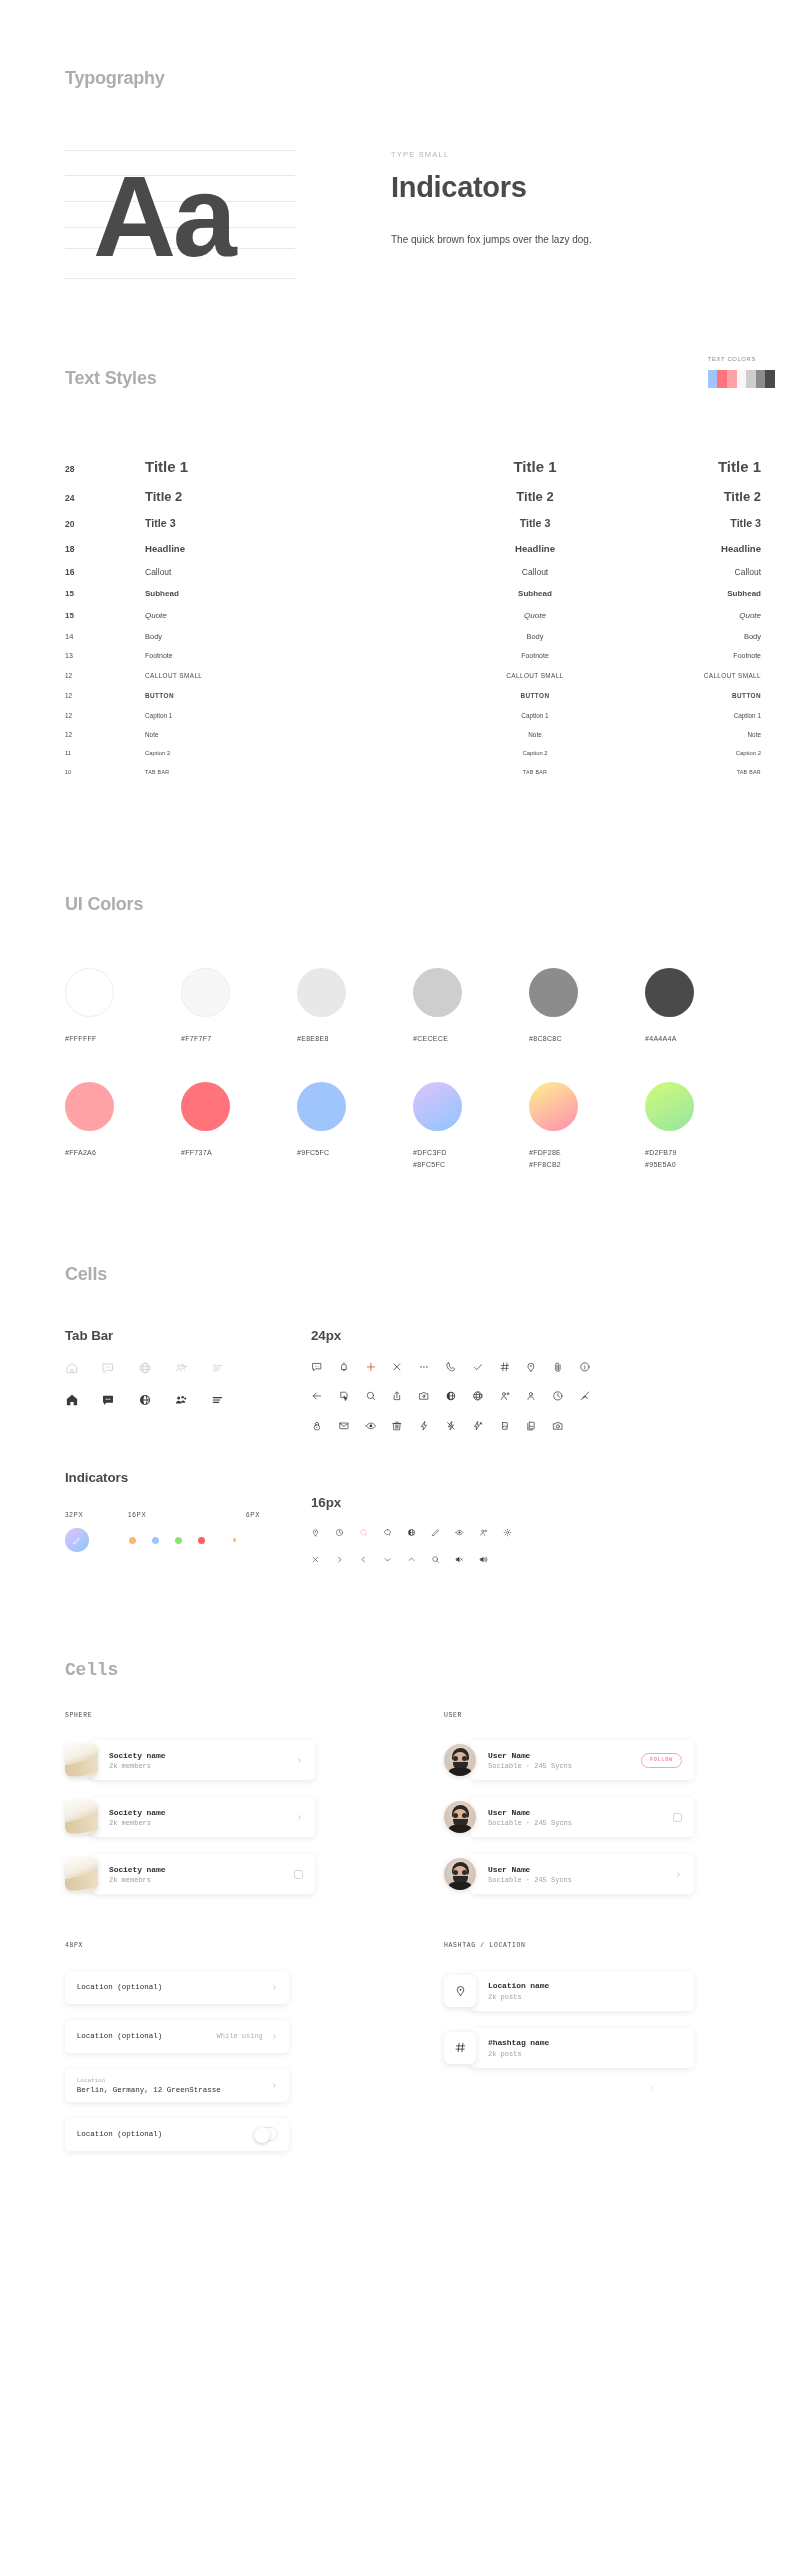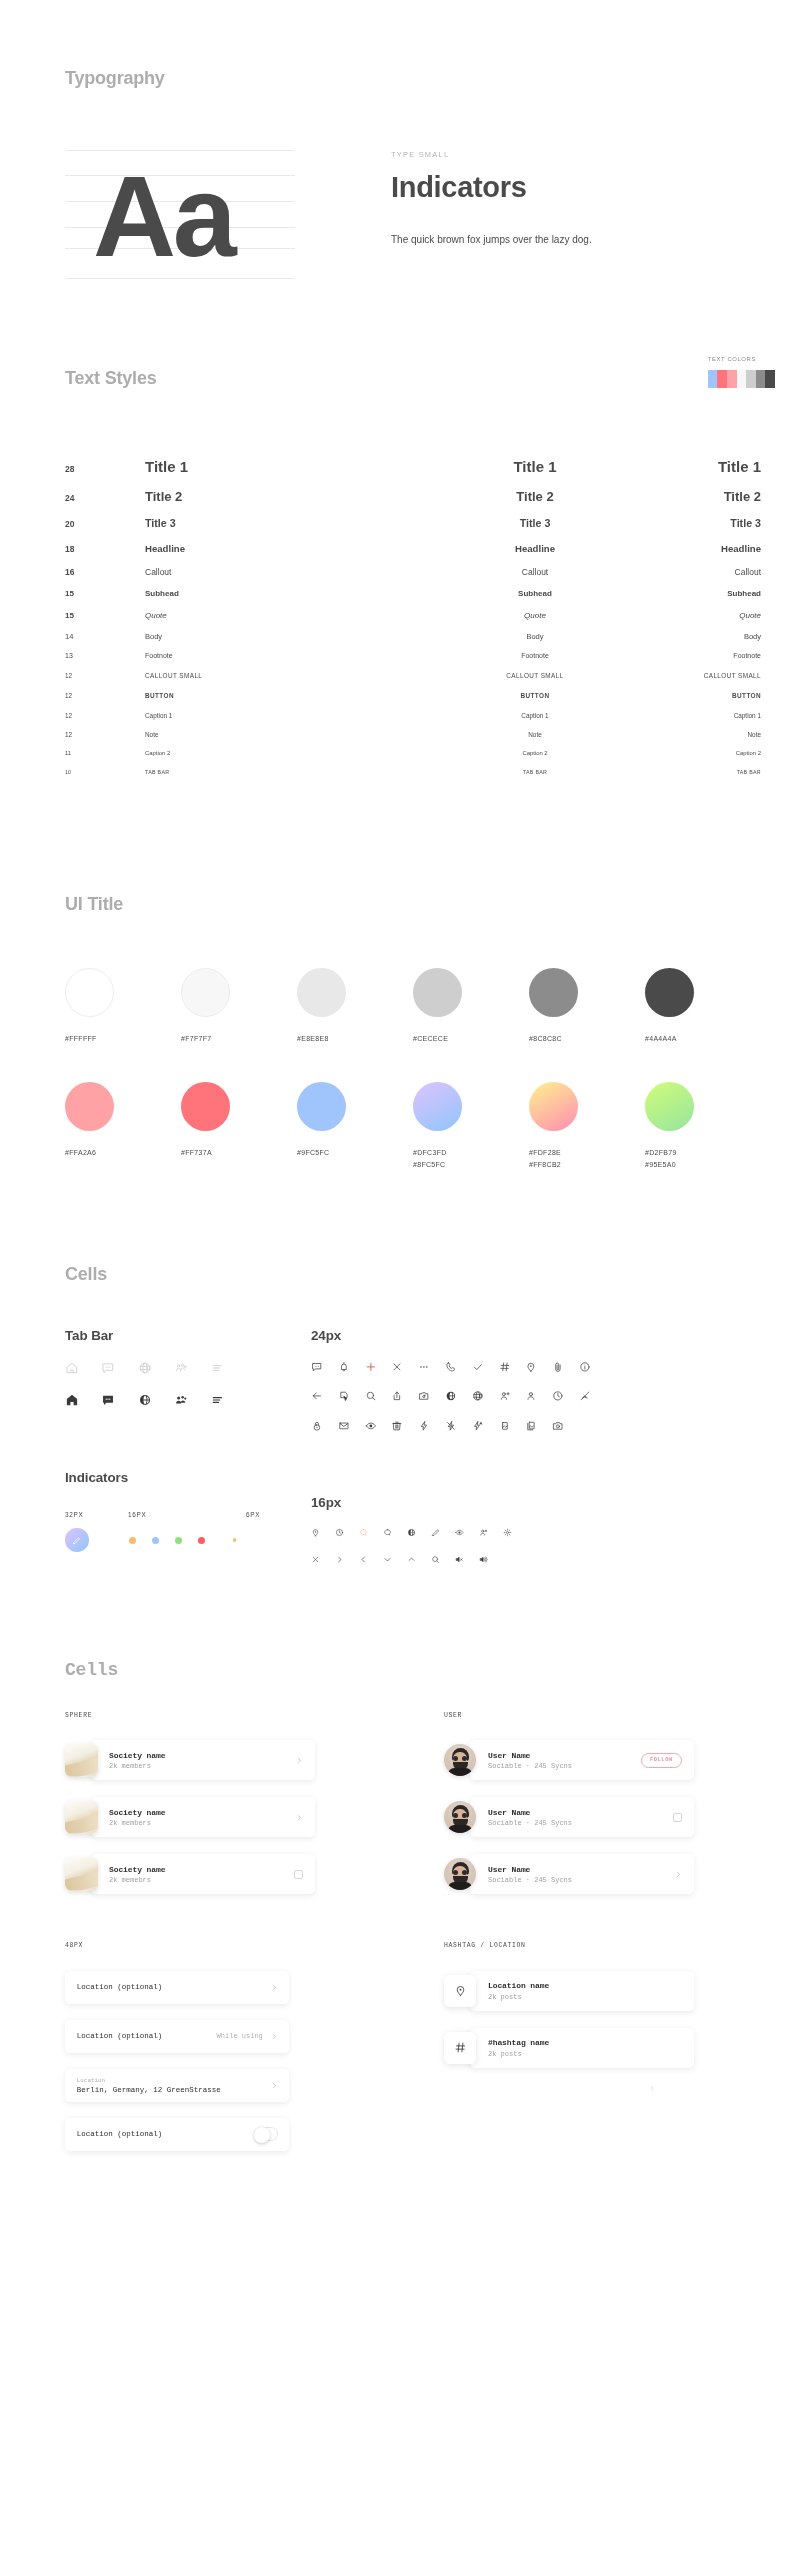--- a/index.html
+++ b/index.html
@@ -438,21 +438,21 @@
         <div class="type-row" style="height: 18px;">
           <div class="tr-size" style="font-size: 5.3px; font-weight: 400;">10</div>
           <div class="tr-left" style="font-size: 5.3px; font-weight: 400; letter-spacing: 0.3px;">TAB BAR</div>
           <div class="tr-mid" style="font-size: 5.3px; font-weight: 400; letter-spacing: 0.3px;">TAB BAR</div>
           <div class="tr-right" style="font-size: 5.3px; font-weight: 400; letter-spacing: 0.3px;">TAB BAR</div>
         </div>
       </div>
   </section>
 
   <section id="ui-colors">
-    <div class="section-title">UI Title</div>
+    <div class="section-title">UI Colors</div>
     <div class="color-grid" id="color-row-1">
         <div class="color-col">
           <div class="color-dot" style="background: rgb(255, 255, 255); border: 0.5px solid rgb(237, 237, 237);"></div>
           <div class="color-hex">#FFFFFF</div>
         </div>
         <div class="color-col">
           <div class="color-dot" style="background: rgb(247, 247, 247); border: 0.5px solid rgb(237, 237, 237);"></div>
           <div class="color-hex">#F7F7F7</div>
         </div>
         <div class="color-col">

